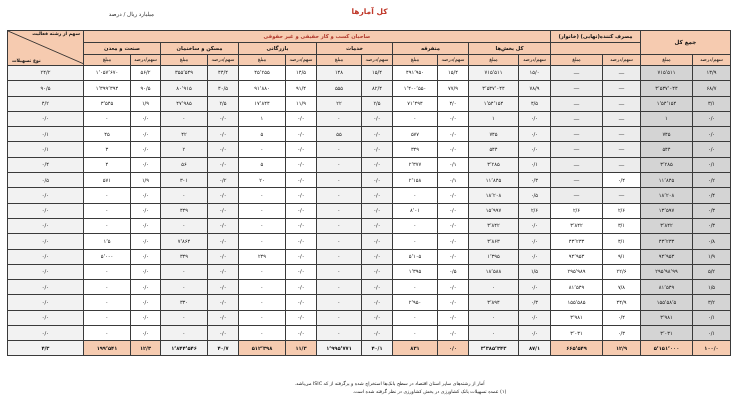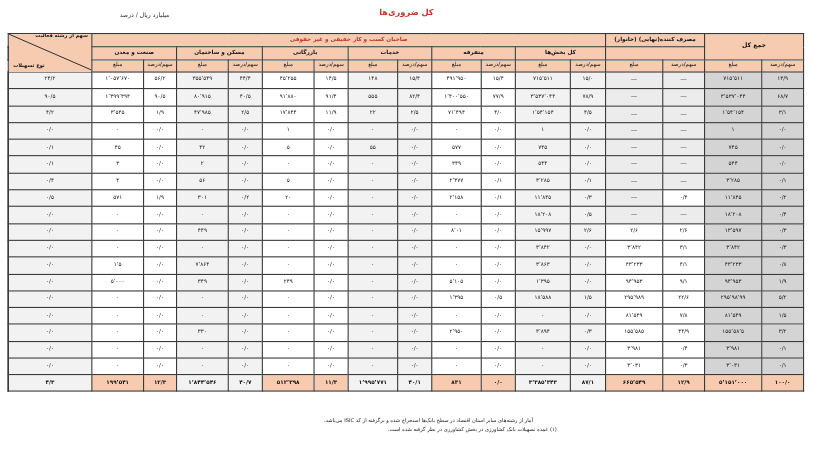--- a/index.html
+++ b/index.html
@@ -121,21 +121,21 @@
     padding-left:40px;
   }
   .note2{padding-left:120px;}
 </style>
 </head>
 <body>
 
 <div class="page">
 
   <div class="topstrip">
-    <div class="doc-title">کل ضروری‌ها</div>
+    <div class="doc-title">کل آمار‌ها</div>
     <div class="unit-label">میلیارد ریال / درصد</div>
   </div>
 
   <div class="tablewrap">
     <table class="grid">
       <colgroup>
         <col style="width:38px">
           <col style="width:52px">
         <col style="width:38px">
           <col style="width:52px">

